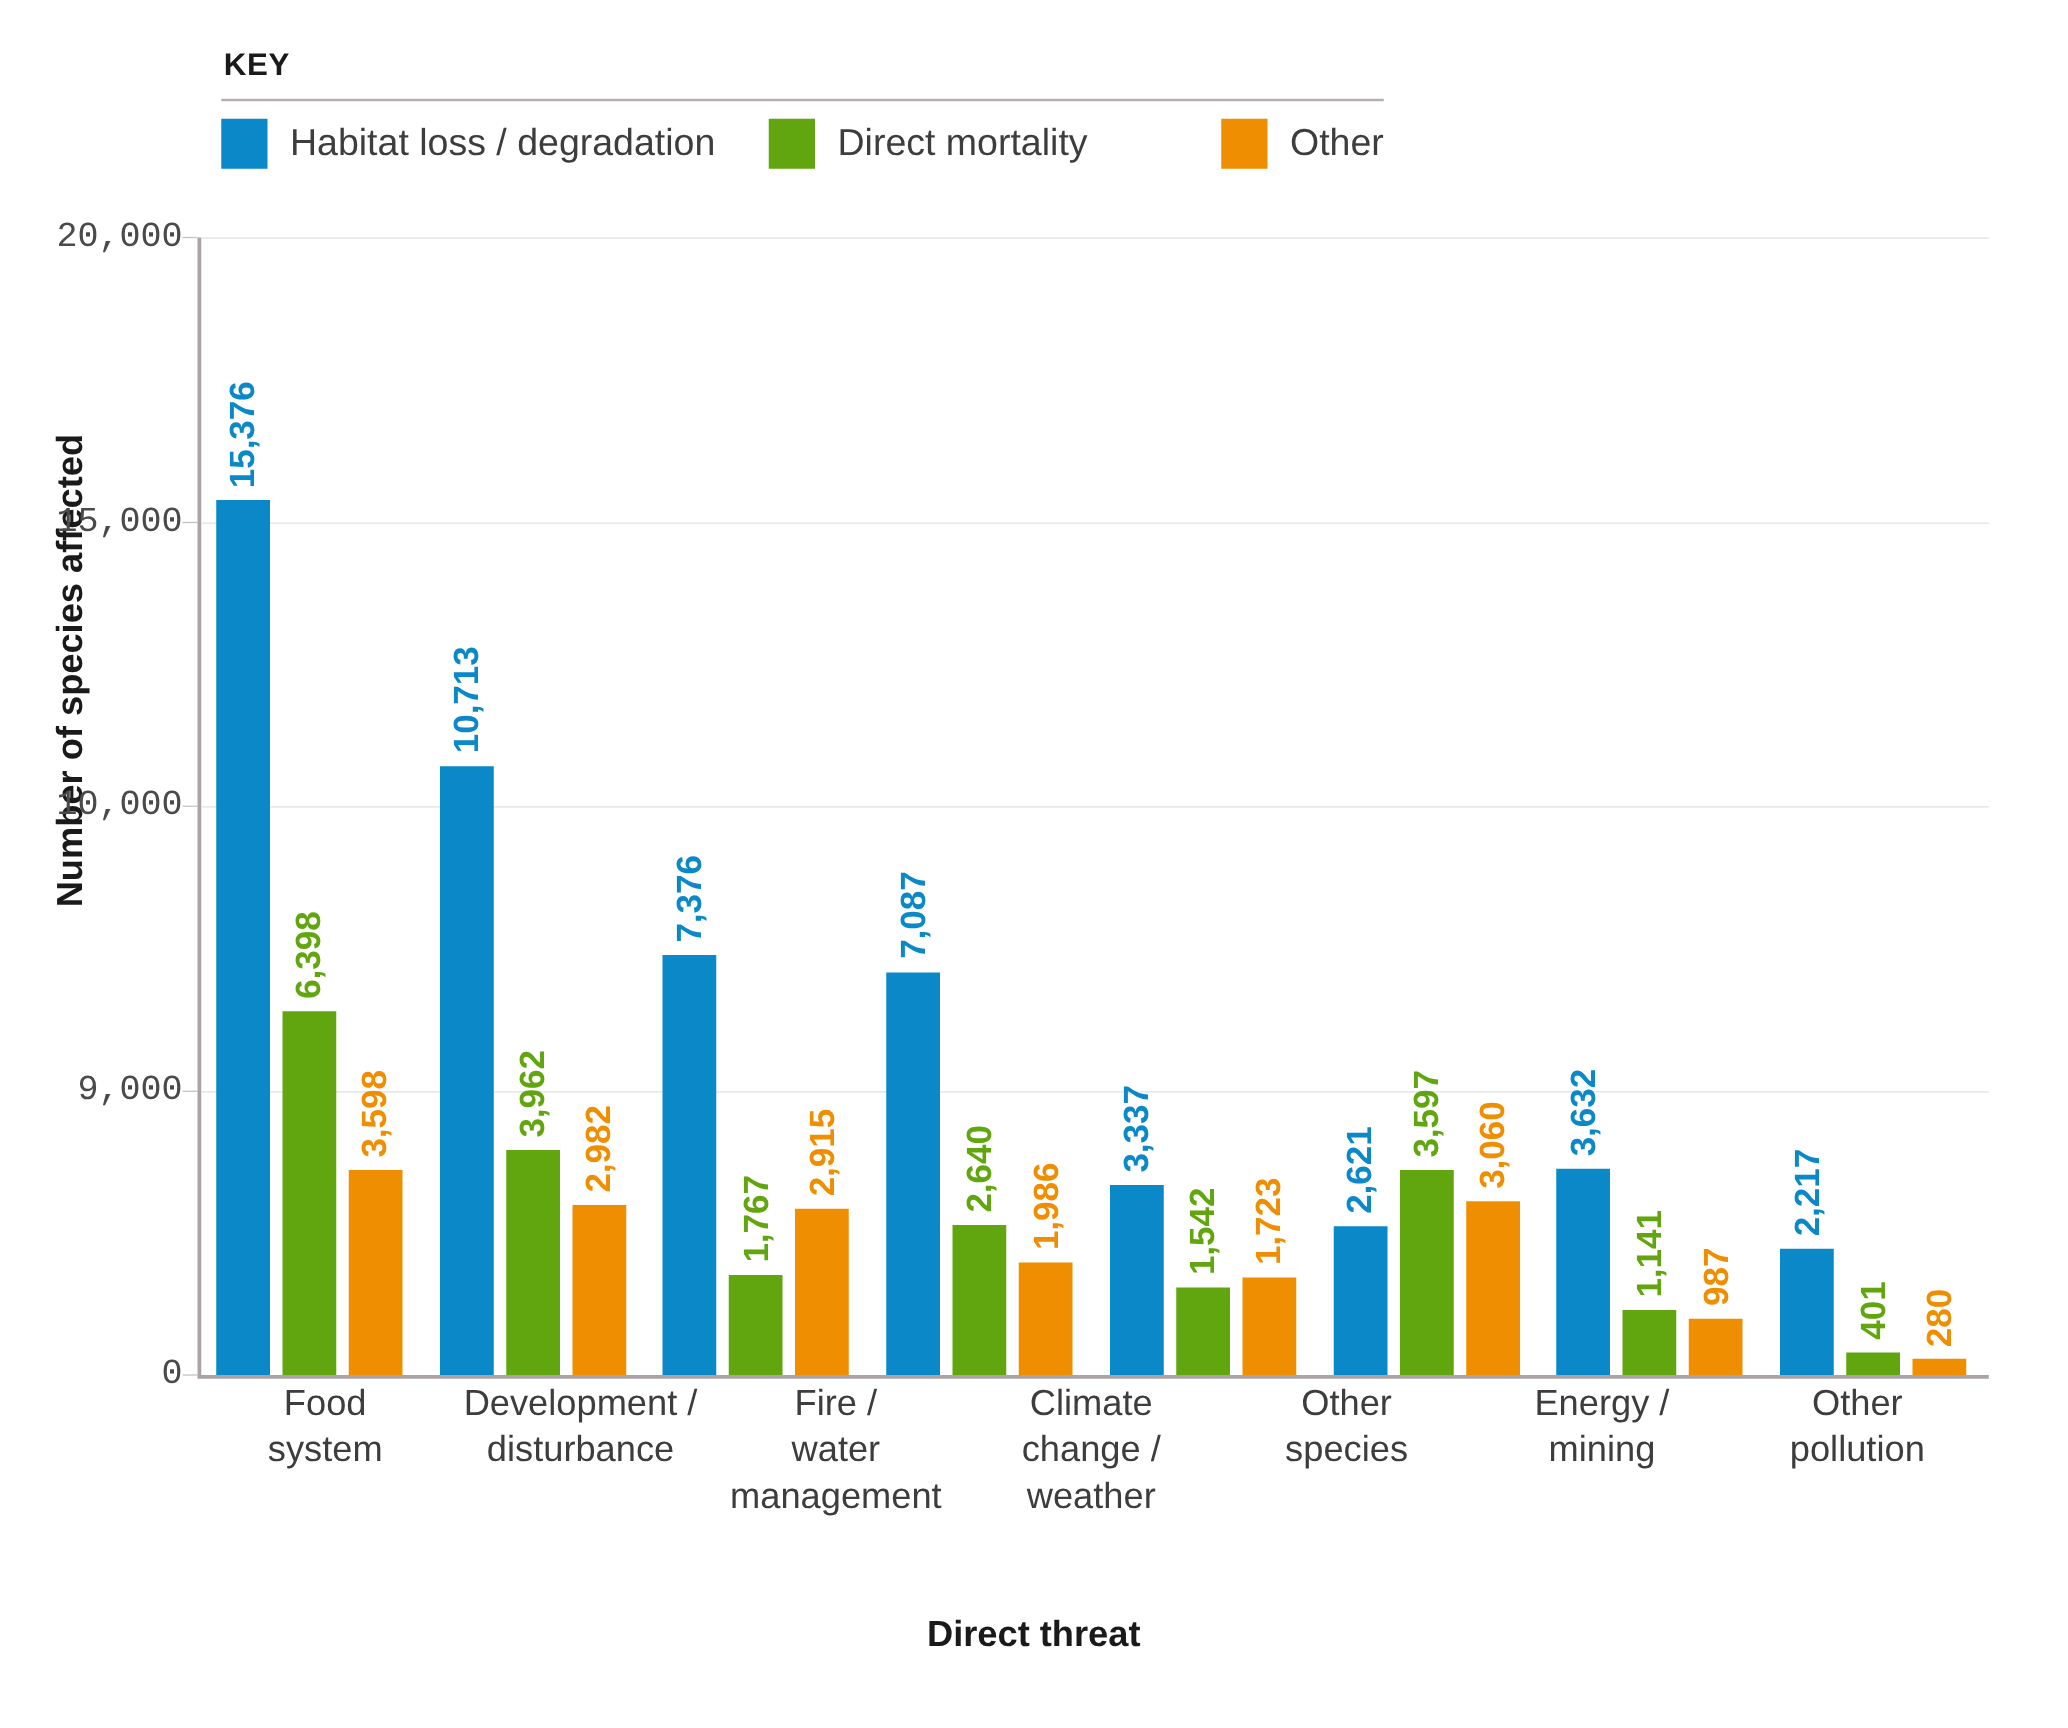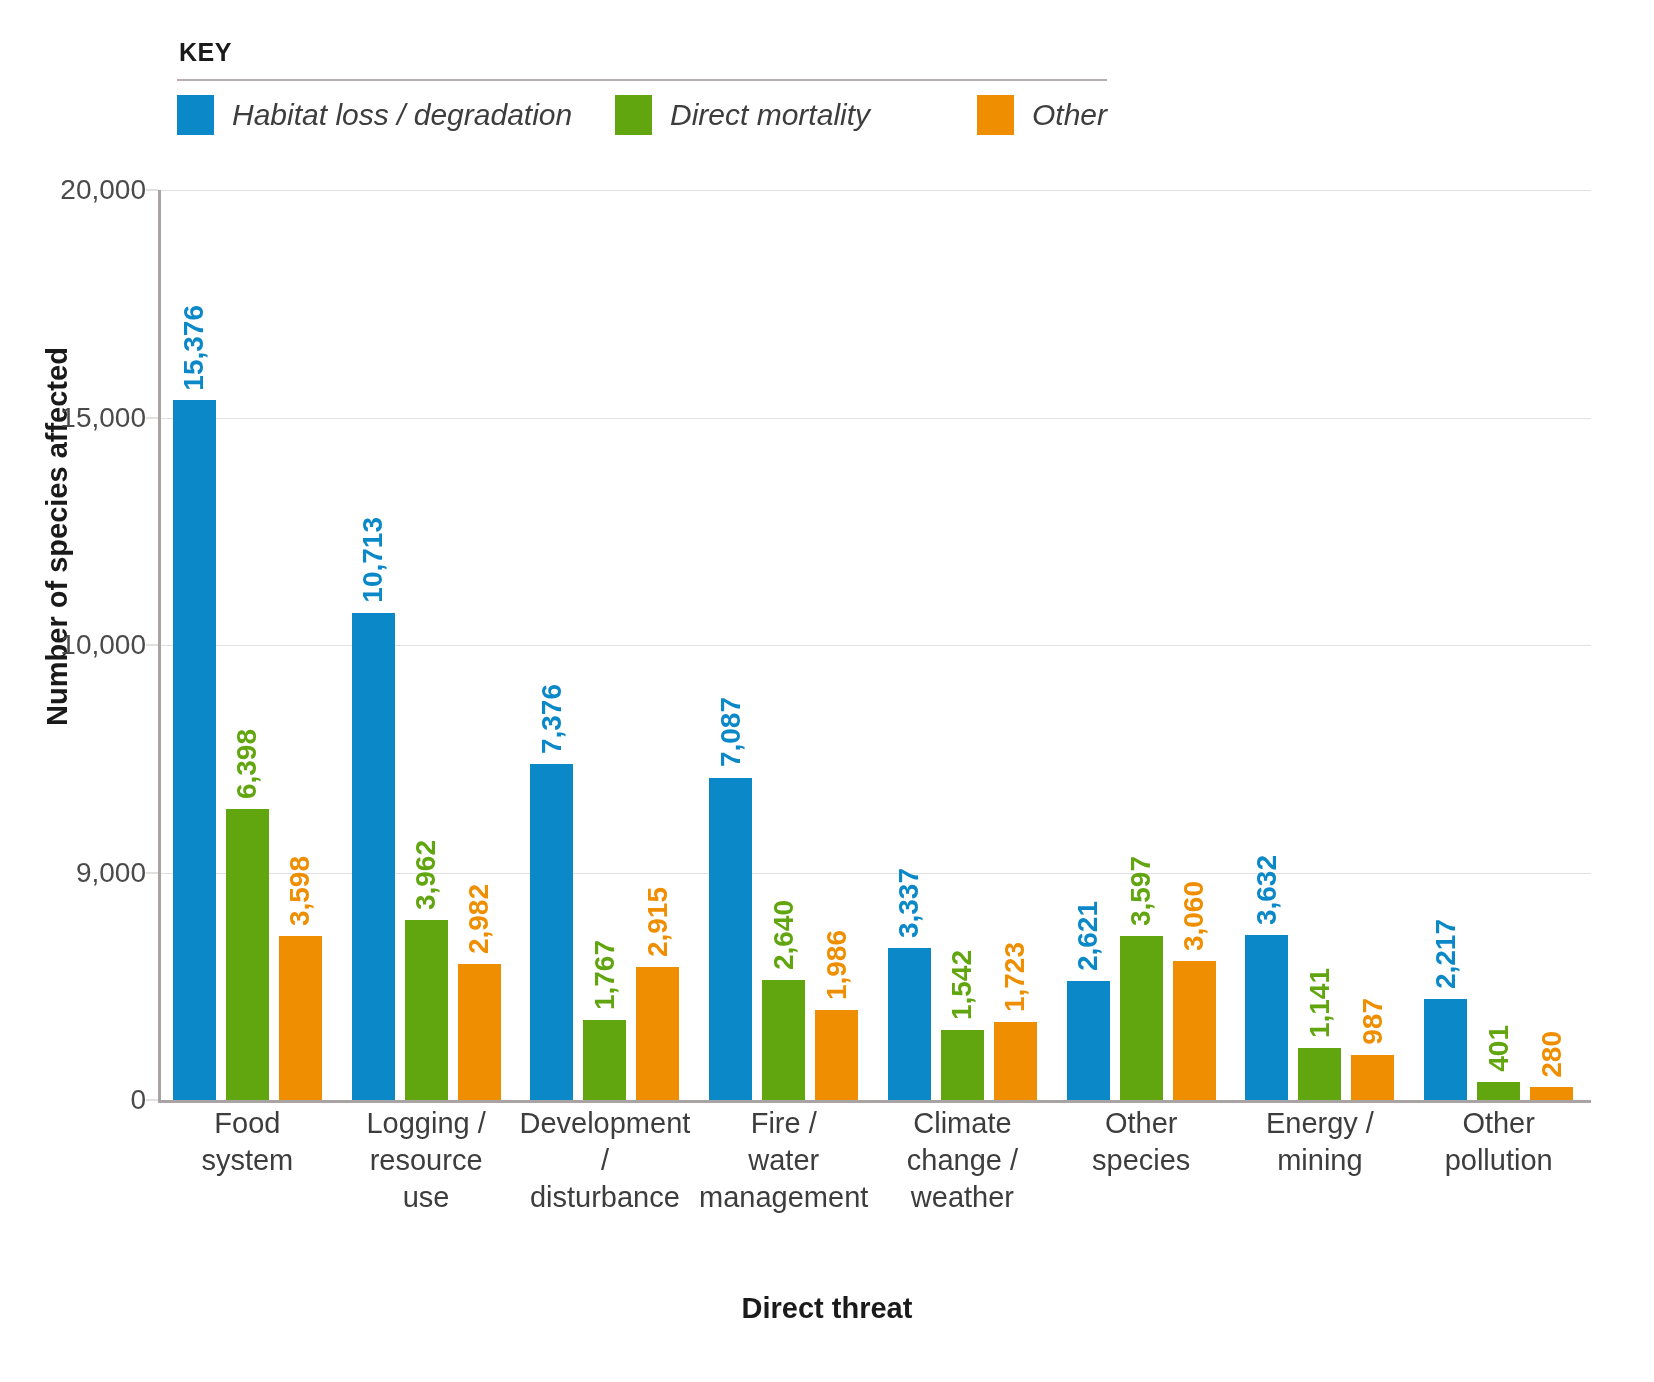--- a/index.html
+++ b/index.html
@@ -48,21 +48,20 @@
     width: 37px;
     height: 40px;
     flex: 0 0 auto;
   }
   .legend-label {
     font-size: 30px;
     color: #3d3d3d;
     margin-left: 18px;
     white-space: nowrap;
     line-height: 1;
-    font-style: italic;
   }
   #legend-items .legend-item + .legend-item { margin-left: 0; }
   .li-0 { width: 455px; }
   .li-1 { width: 376px; }
 
   
   #chart {
     position: absolute;
     left: 0;
     top: 190px;
@@ -88,20 +87,21 @@
     width: 112px;
     height: 910px;
   }
   .ytick {
     position: absolute;
     right: 12px;
     font-size: 28px;
     color: #4a4a4a;
     transform: translateY(-50%);
     white-space: nowrap;
+    font-family: Liberation Mono, monospace;
   }
   .ytick-mark {
     position: absolute;
     left: 100px;
     width: 12px;
     height: 1px;
     background: #c6c0c0;
     transform: translateY(-50%);
   }
 
@@ -362,21 +362,20 @@
           <div class="bar-value val-c1" style="color: rgb(97, 166, 14); bottom: 28.2455px;">401</div>
         </div>
         <div class="bar-wrap">
           <div class="bar bar-c2" style="height: 12.74px; background: rgb(239, 142, 0);"></div>
           <div class="bar-value val-c2" style="color: rgb(239, 142, 0); bottom: 22.74px;">280</div>
         </div>
       </div>
     </div>
   <div id="xlabels">
       <div class="xlabel">Food<br>system</div>
-      <div class="xlabel">Logging /<br>resource<br>use</div>
       <div class="xlabel">Development /<br>disturbance</div>
       <div class="xlabel">Fire /<br>water<br>management</div>
       <div class="xlabel">Climate<br>change /<br>weather</div>
       <div class="xlabel">Other<br>species</div>
       <div class="xlabel">Energy /<br>mining</div>
       <div class="xlabel">Other<br>pollution</div>
     </div>
 </div>
 <div id="xtitle">Direct threat</div>
 

